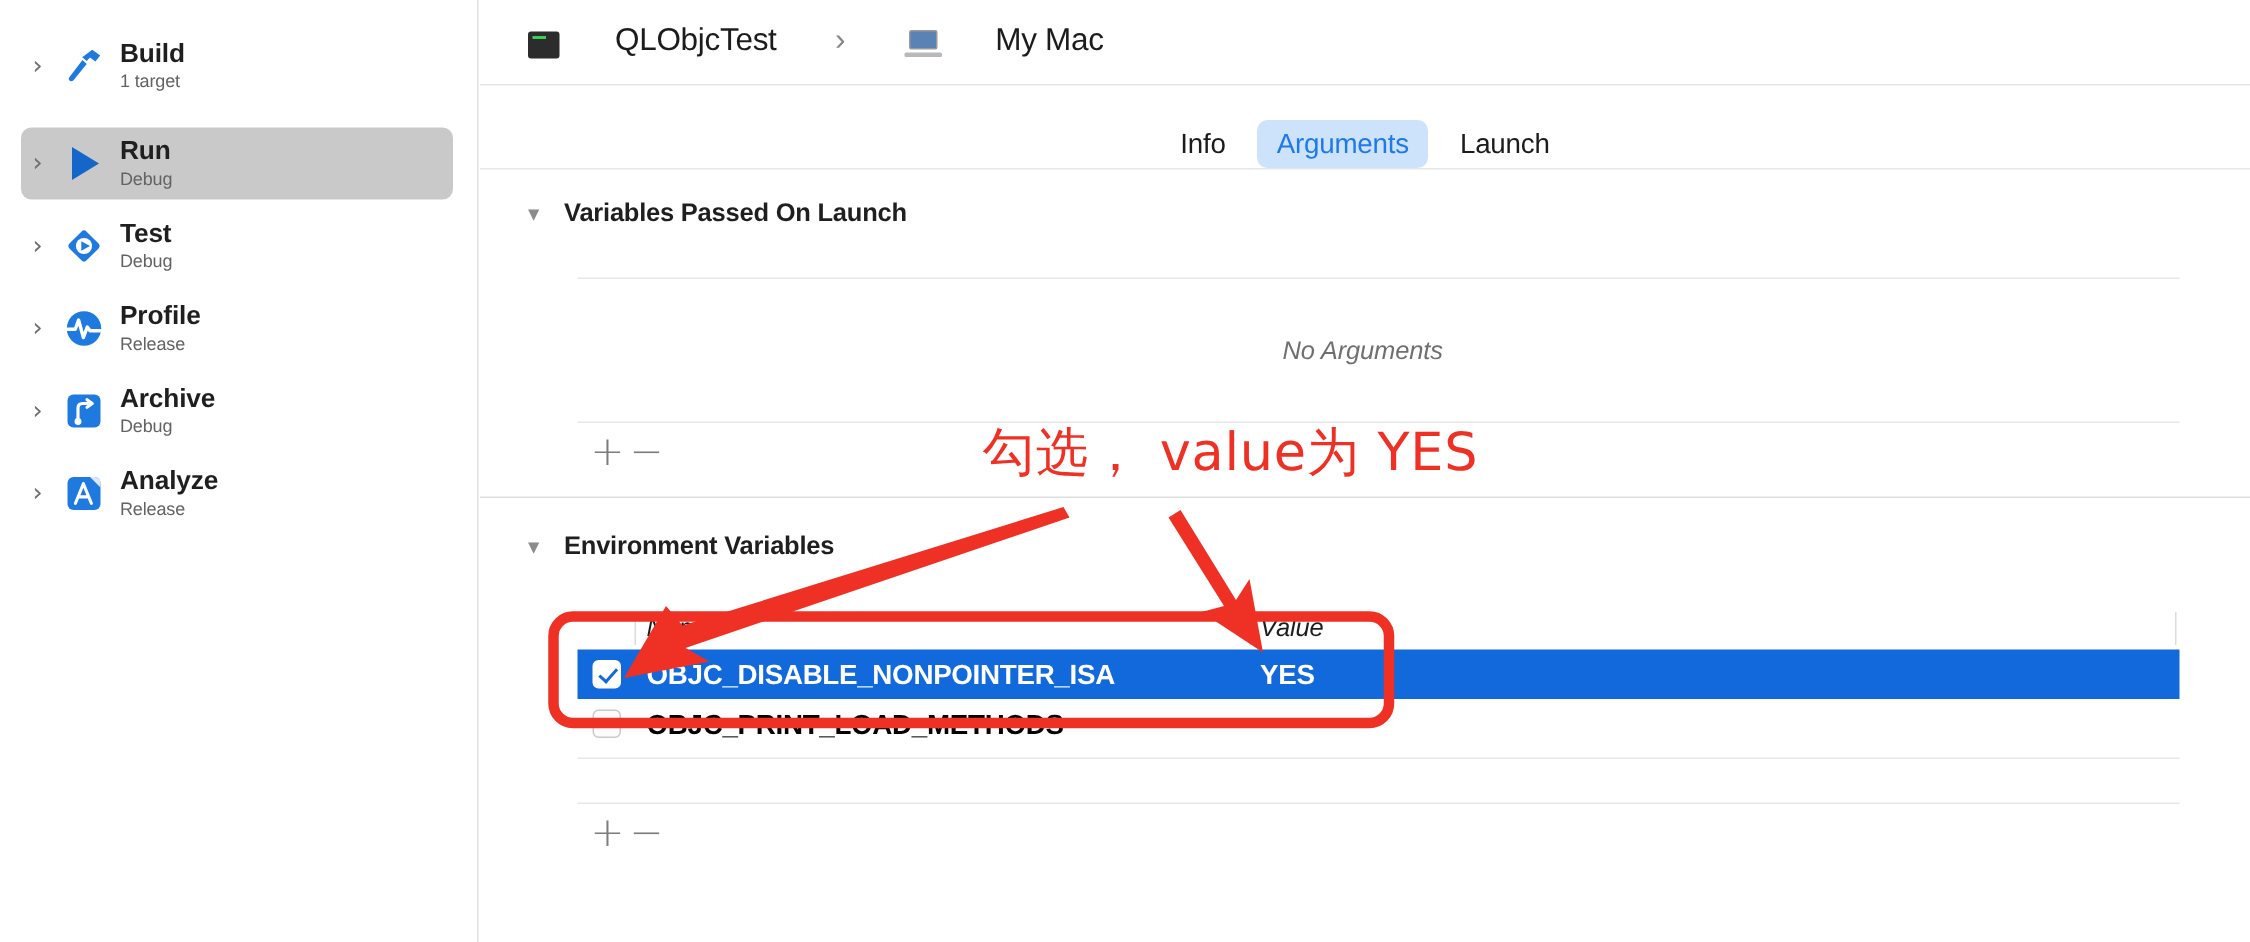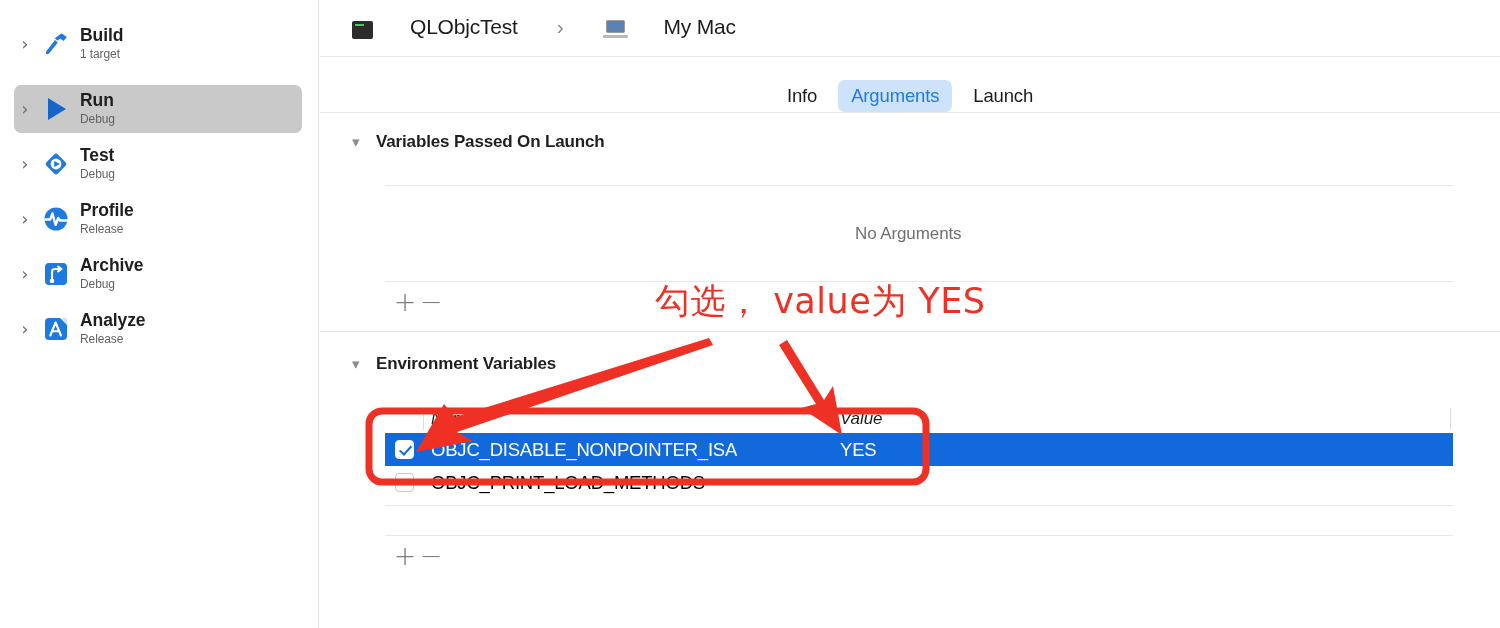--- a/index.html
+++ b/index.html
@@ -128,20 +128,21 @@
     letter-spacing: -0.15px; margin-left: 4px;
   }
 
   .hrule { position: absolute; height: 1px; background: #e8e8e8; }
   .hrule-strong { position: absolute; height: 1px; background: #e0e0e0; }
 
   .empty-msg {
     position: absolute;
     font-size: 17px; color: #707070;
     letter-spacing: -0.1px;
+    font-style: italic;
   }
 
   .pm-bar { position: absolute; display: flex; align-items: center; }
   .pm-btn {
     font-size: 27px; color: #7d7d7d; font-weight: 300;
     font-family: "DejaVu Sans", sans-serif;
     line-height: 1; width: 26px; text-align: center;
   }
 
   
@@ -163,21 +164,21 @@
     position: absolute; left: 448px; top: 3px;
     width: 1px; height: 22px; background: #dcdcdc;
   }
   .env-head .divider-c {
     position: absolute; left: 1065px; top: 3px;
     width: 1px; height: 22px; background: #dcdcdc;
   }
   .env-row {
     position: relative; height: 33px;
     display: flex; align-items: center;
-    font-size: 18.5px; letter-spacing: -0.2px;
+    font-size: 18.5px; letter-spacing: -0.2px; font-weight: bold;
   }
   .env-row.selected { background: #1269db; color: #ffffff; }
   .env-row .cb { position: absolute; left: 10px; }
   .env-row .cell-name { position: absolute; left: 46px; }
   .env-row .cell-value { position: absolute; left: 455px; }
   .checkbox {
     width: 19px; height: 19px; border-radius: 4px;
     box-sizing: border-box; display: block;
   }
   .checkbox.off { border: 1px solid #c9c9c9; background: #fbfbfb; }

